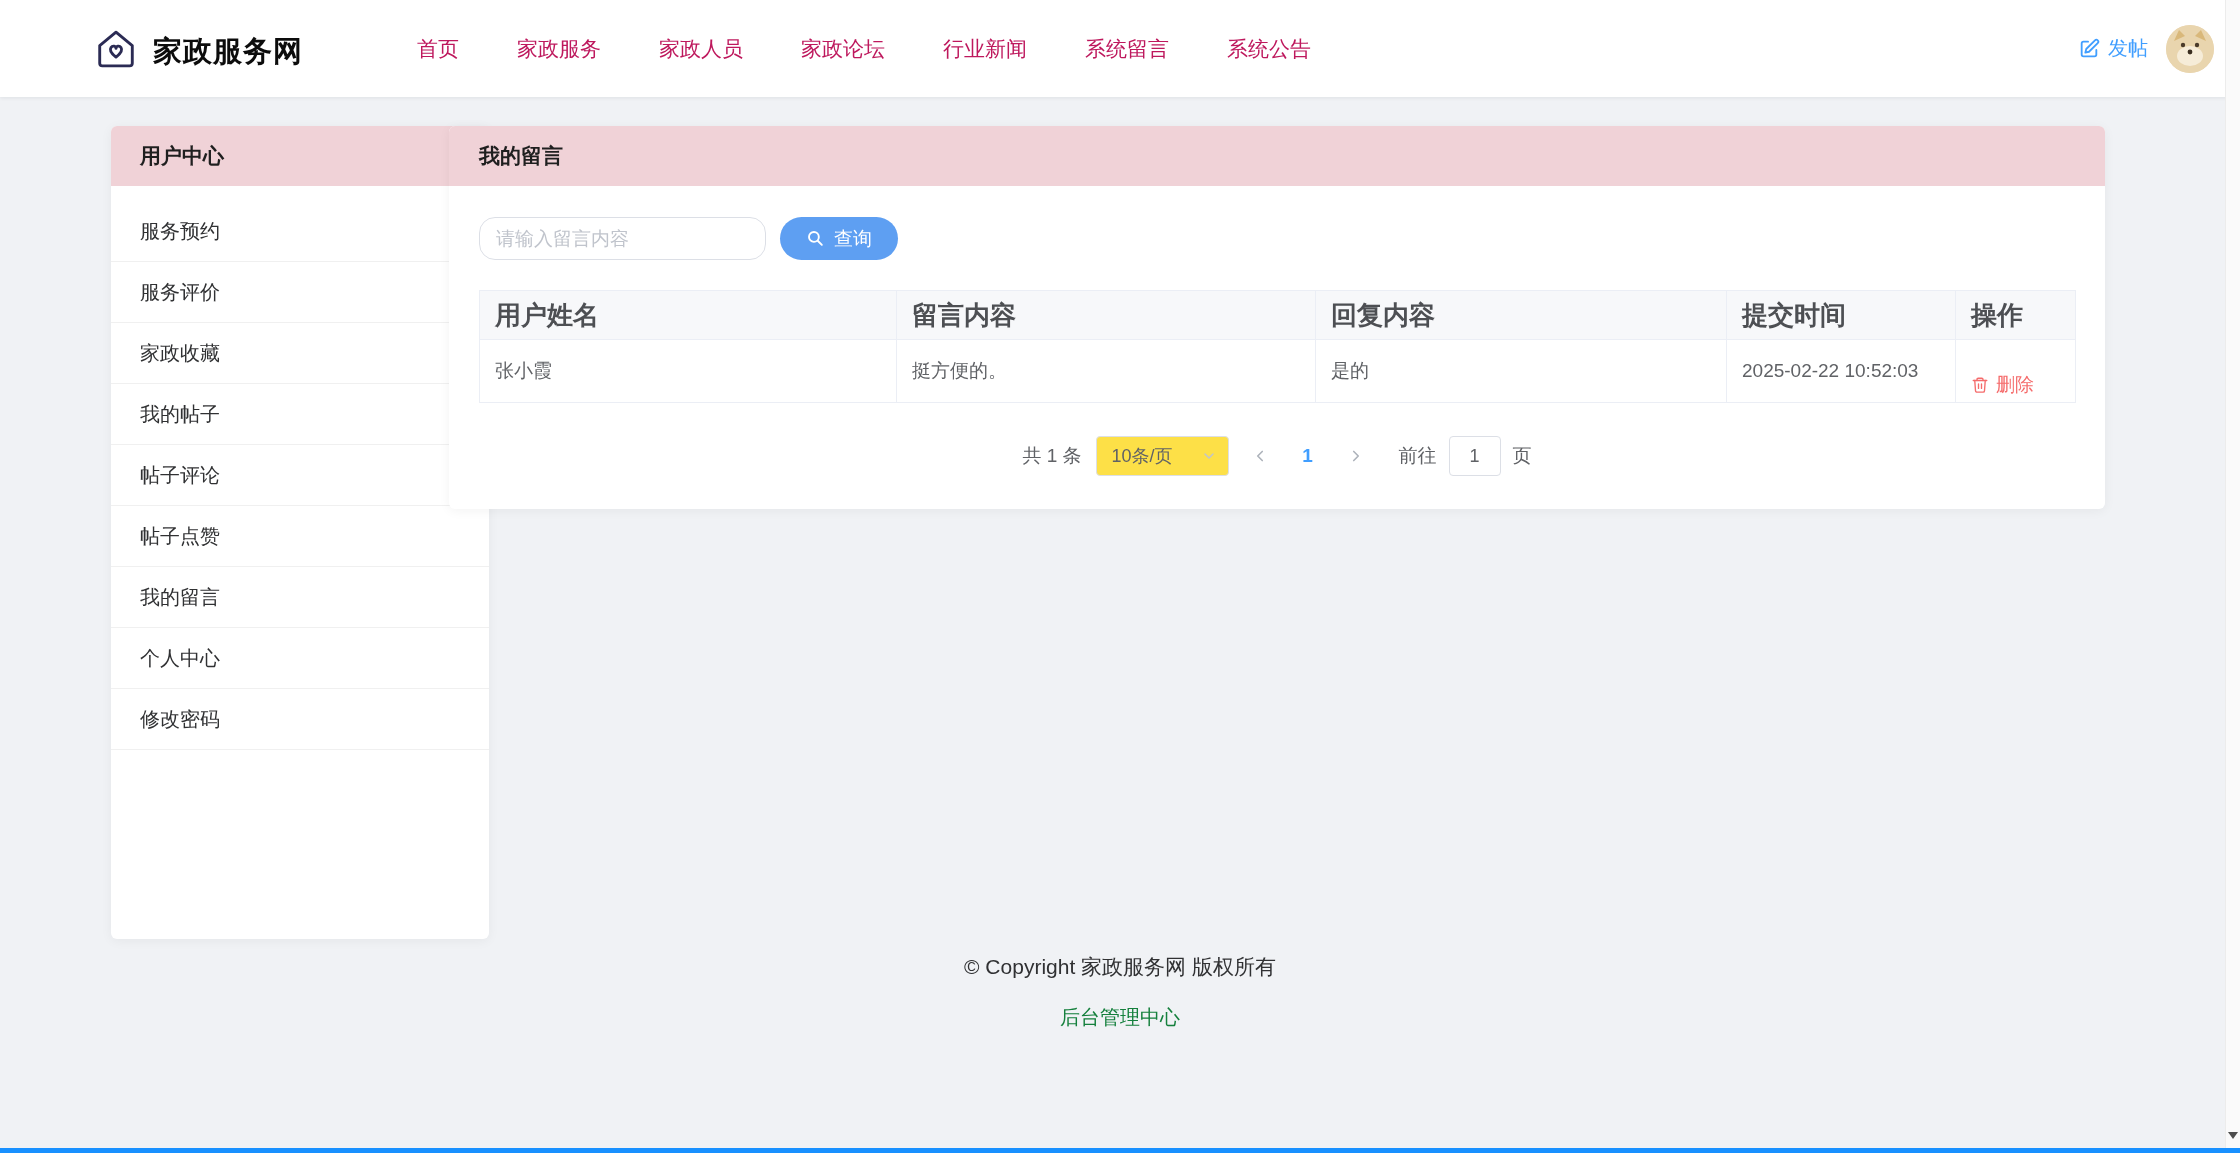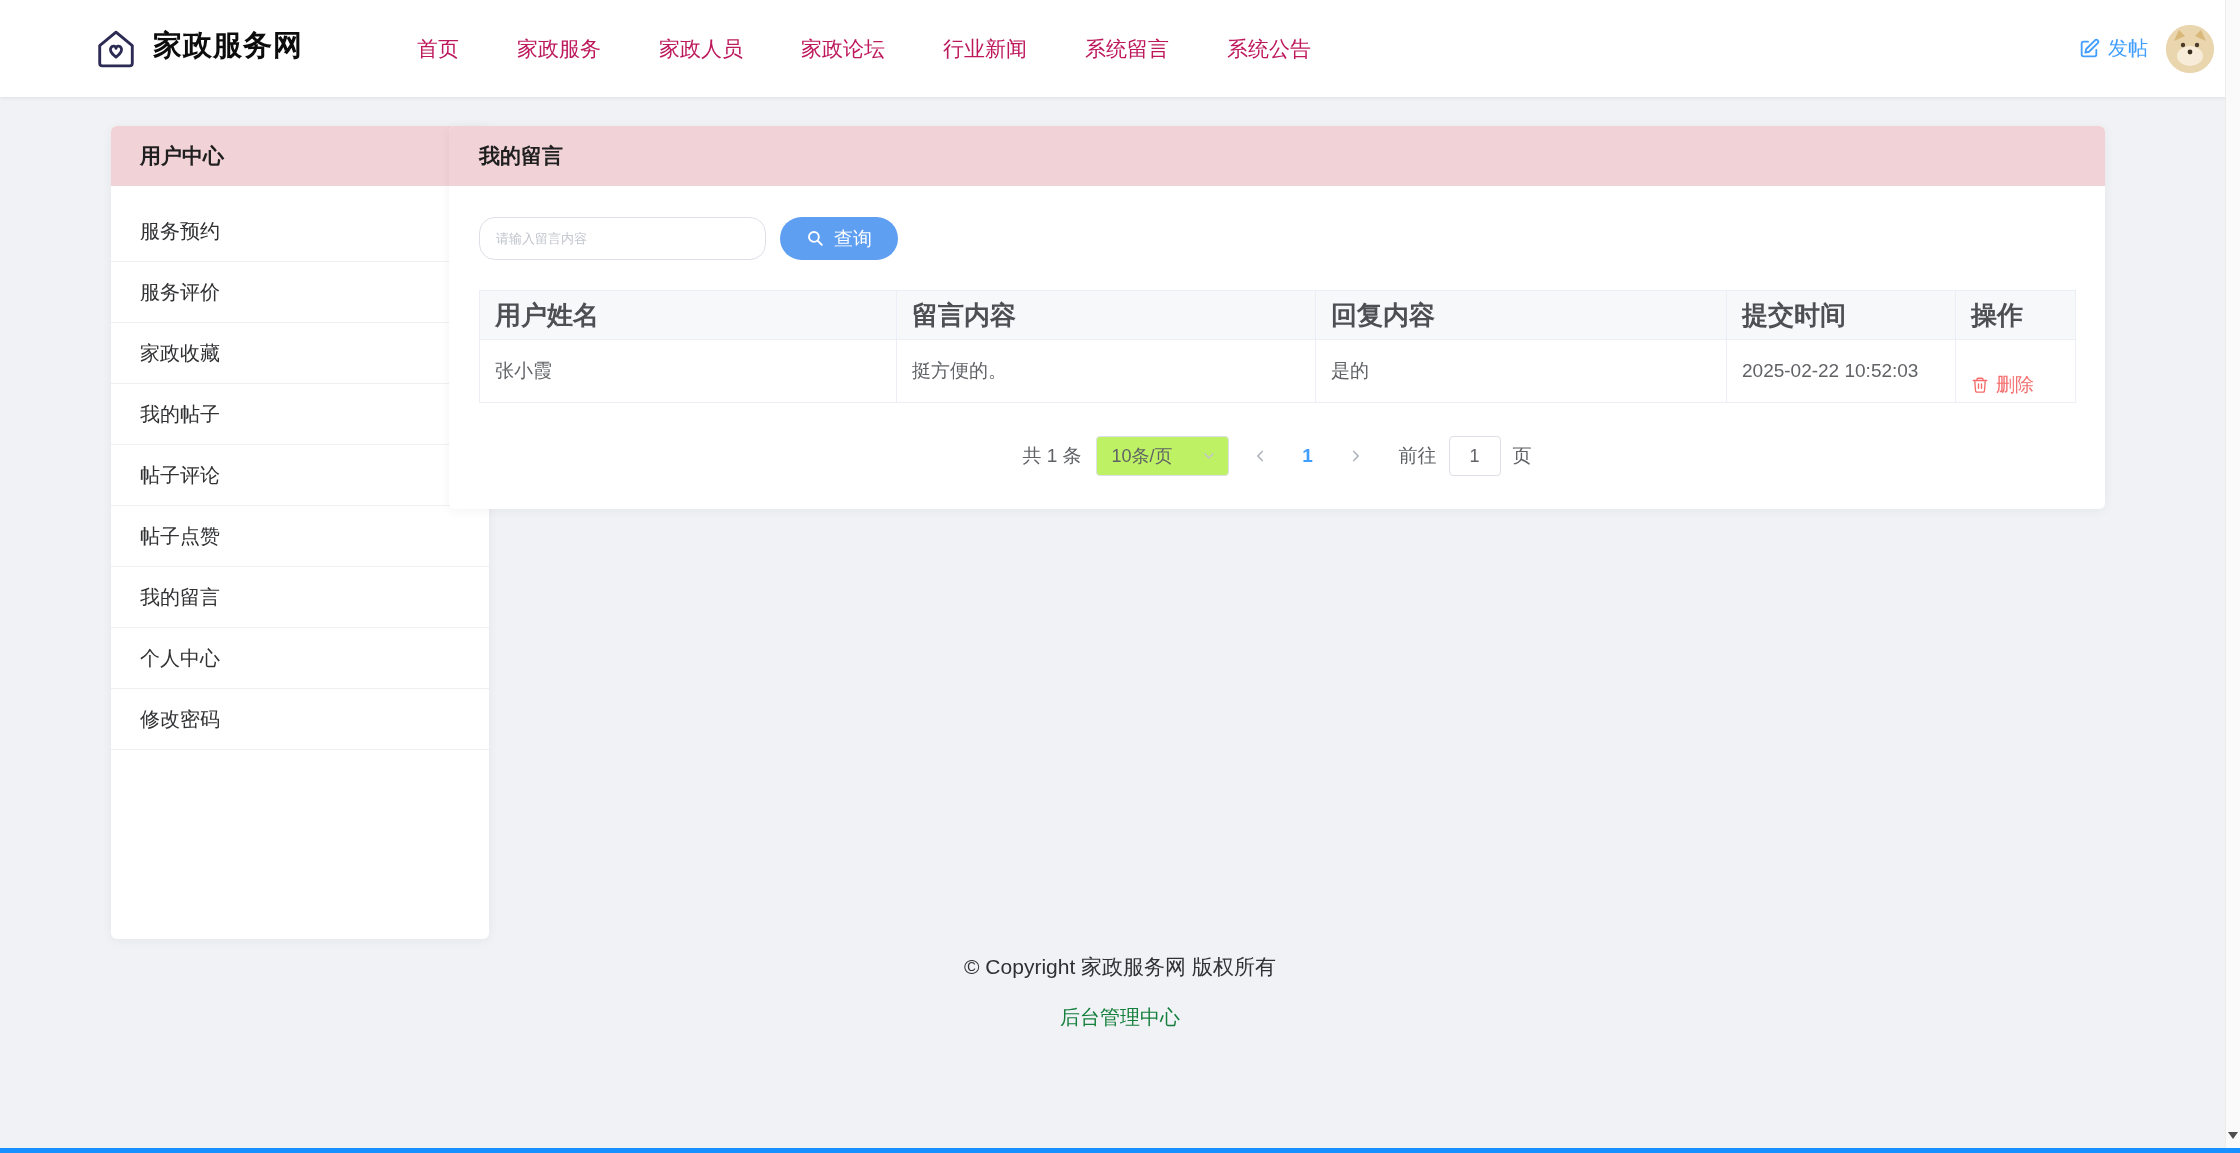--- a/index.html
+++ b/index.html
@@ -7,21 +7,21 @@
   body {
     font-family:"Liberation Sans","DejaVu Sans",sans-serif;
     background:#fff; overflow:hidden; position:relative; cursor:default;
   }
   
   .navbar {
     height:97px; background:#fff; display:flex; align-items:center;
     padding:0 26px 0 93px; position:relative; z-index:3;
     box-shadow:0 1px 4px rgba(0,21,41,.08);
   }
-  .brand { display:flex; align-items:flex-start; gap:14px; cursor:pointer; }
+  .brand { display:flex; align-items:flex-end; gap:14px; cursor:pointer; }
   .logo svg { width:46px; height:46px; display:block; }
   .brand-text { font-size:29px; font-weight:700; color:#0c0c0c; letter-spacing:1px; }
   .nav-links { display:flex; align-items:center; gap:58px; margin-left:114px; }
   .nav-link { font-size:21px; color:#be185d; text-decoration:none; cursor:pointer; white-space:nowrap; }
   .nav-right { margin-left:auto; display:flex; align-items:center; gap:18px; }
   .post-link { display:flex; align-items:center; gap:8px; color:#409eff; font-size:20px; cursor:pointer; text-decoration:none; }
   .post-link svg { width:22px; height:22px; display:block; }
   .avatar { width:48px; height:48px; border-radius:50%; overflow:hidden; background:#e9d5ae; flex:none; cursor:pointer; }
   .avatar svg { width:100%; height:100%; display:block; }
   
@@ -39,21 +39,21 @@
   }
   .main-card { position:absolute; left:449px; top:29px; width:1656px; height:383px; overflow:hidden; }
   .main-header {
     height:60px; background:#f0d2d7; display:flex; align-items:center;
     padding-left:30px; font-size:21px; font-weight:700; color:#1f1f1f;
   }
   .main-body { padding:31px 30px 0; }
   .search-row { display:flex; align-items:center; gap:14px; }
   .search-input {
     width:287px; height:43px; border:1px solid #dcdfe6; border-radius:16px;
-    padding:4px 16px; font-size:13px; color:#606266; outline:none;
+    padding:4px 16px; font-size:19px; color:#606266; outline:none;
     font-family:inherit; background:#fff;
   }
   .search-input::placeholder { color:#c0c4cc; }
   .search-btn {
     height:43px; padding:0 26px; border:none; border-radius:22px; background:#5e9ff2;
     color:#fff; font-size:19px; display:flex; align-items:center; gap:9px;
     cursor:pointer; font-family:inherit;
   }
   .search-btn svg { width:19px; height:19px; display:block; }
   
@@ -67,21 +67,21 @@
   }
   .del svg { width:18px; height:18px; display:block; }
   
   .pagination {
     margin-top:33px; display:flex; align-items:center; justify-content:center;
     gap:14px; font-size:19px; color:#606266;
   }
   .page-size-select {
     width:133px; height:40px; border:1px solid #dcdfe6; border-radius:4px;
     display:flex; align-items:center; justify-content:space-between;
-    padding:0 11px 0 15px; font-size:18px; color:#606266; cursor:pointer; background:#bef264;
+    padding:0 11px 0 15px; font-size:18px; color:#606266; cursor:pointer; background:#fde047;
   }
   .page-size-select svg { width:16px; height:16px; display:block; }
   .pg-btn {
     background:none; border:none; cursor:pointer; width:34px; height:40px;
     display:flex; align-items:center; justify-content:center; padding:0;
   }
   .pg-btn svg { width:18px; height:18px; display:block; }
   .pg-num {
     background:none; border:none; color:#409eff; font-size:19px; font-weight:600;
     min-width:34px; height:40px; cursor:pointer; font-family:inherit;

